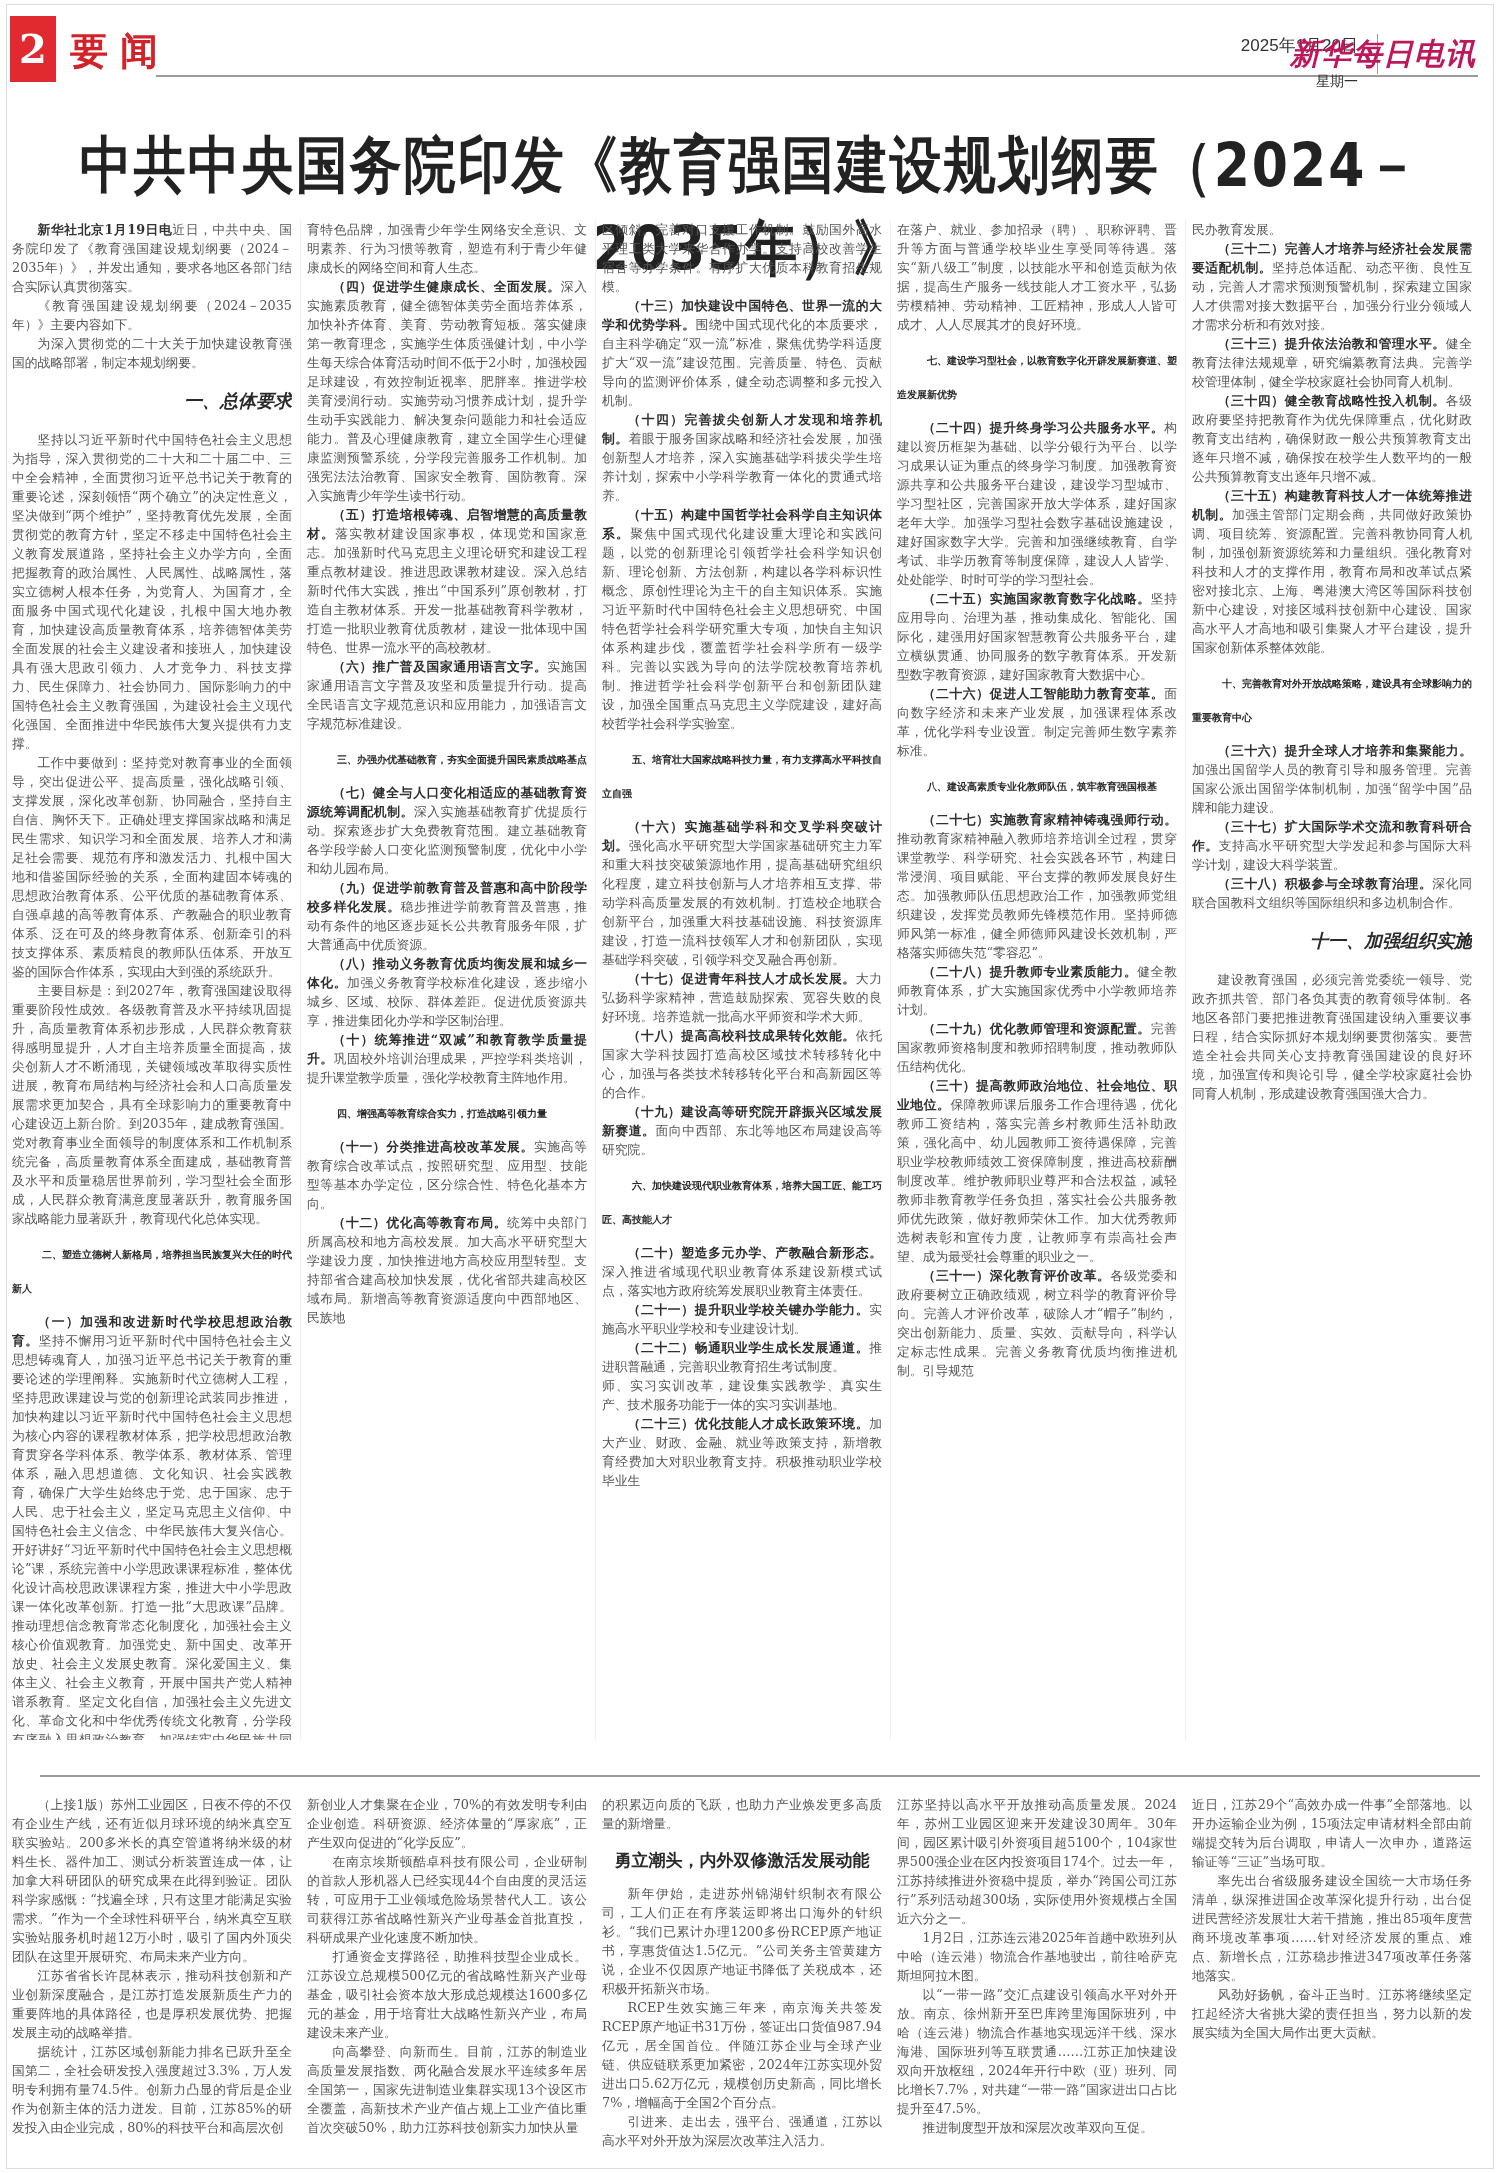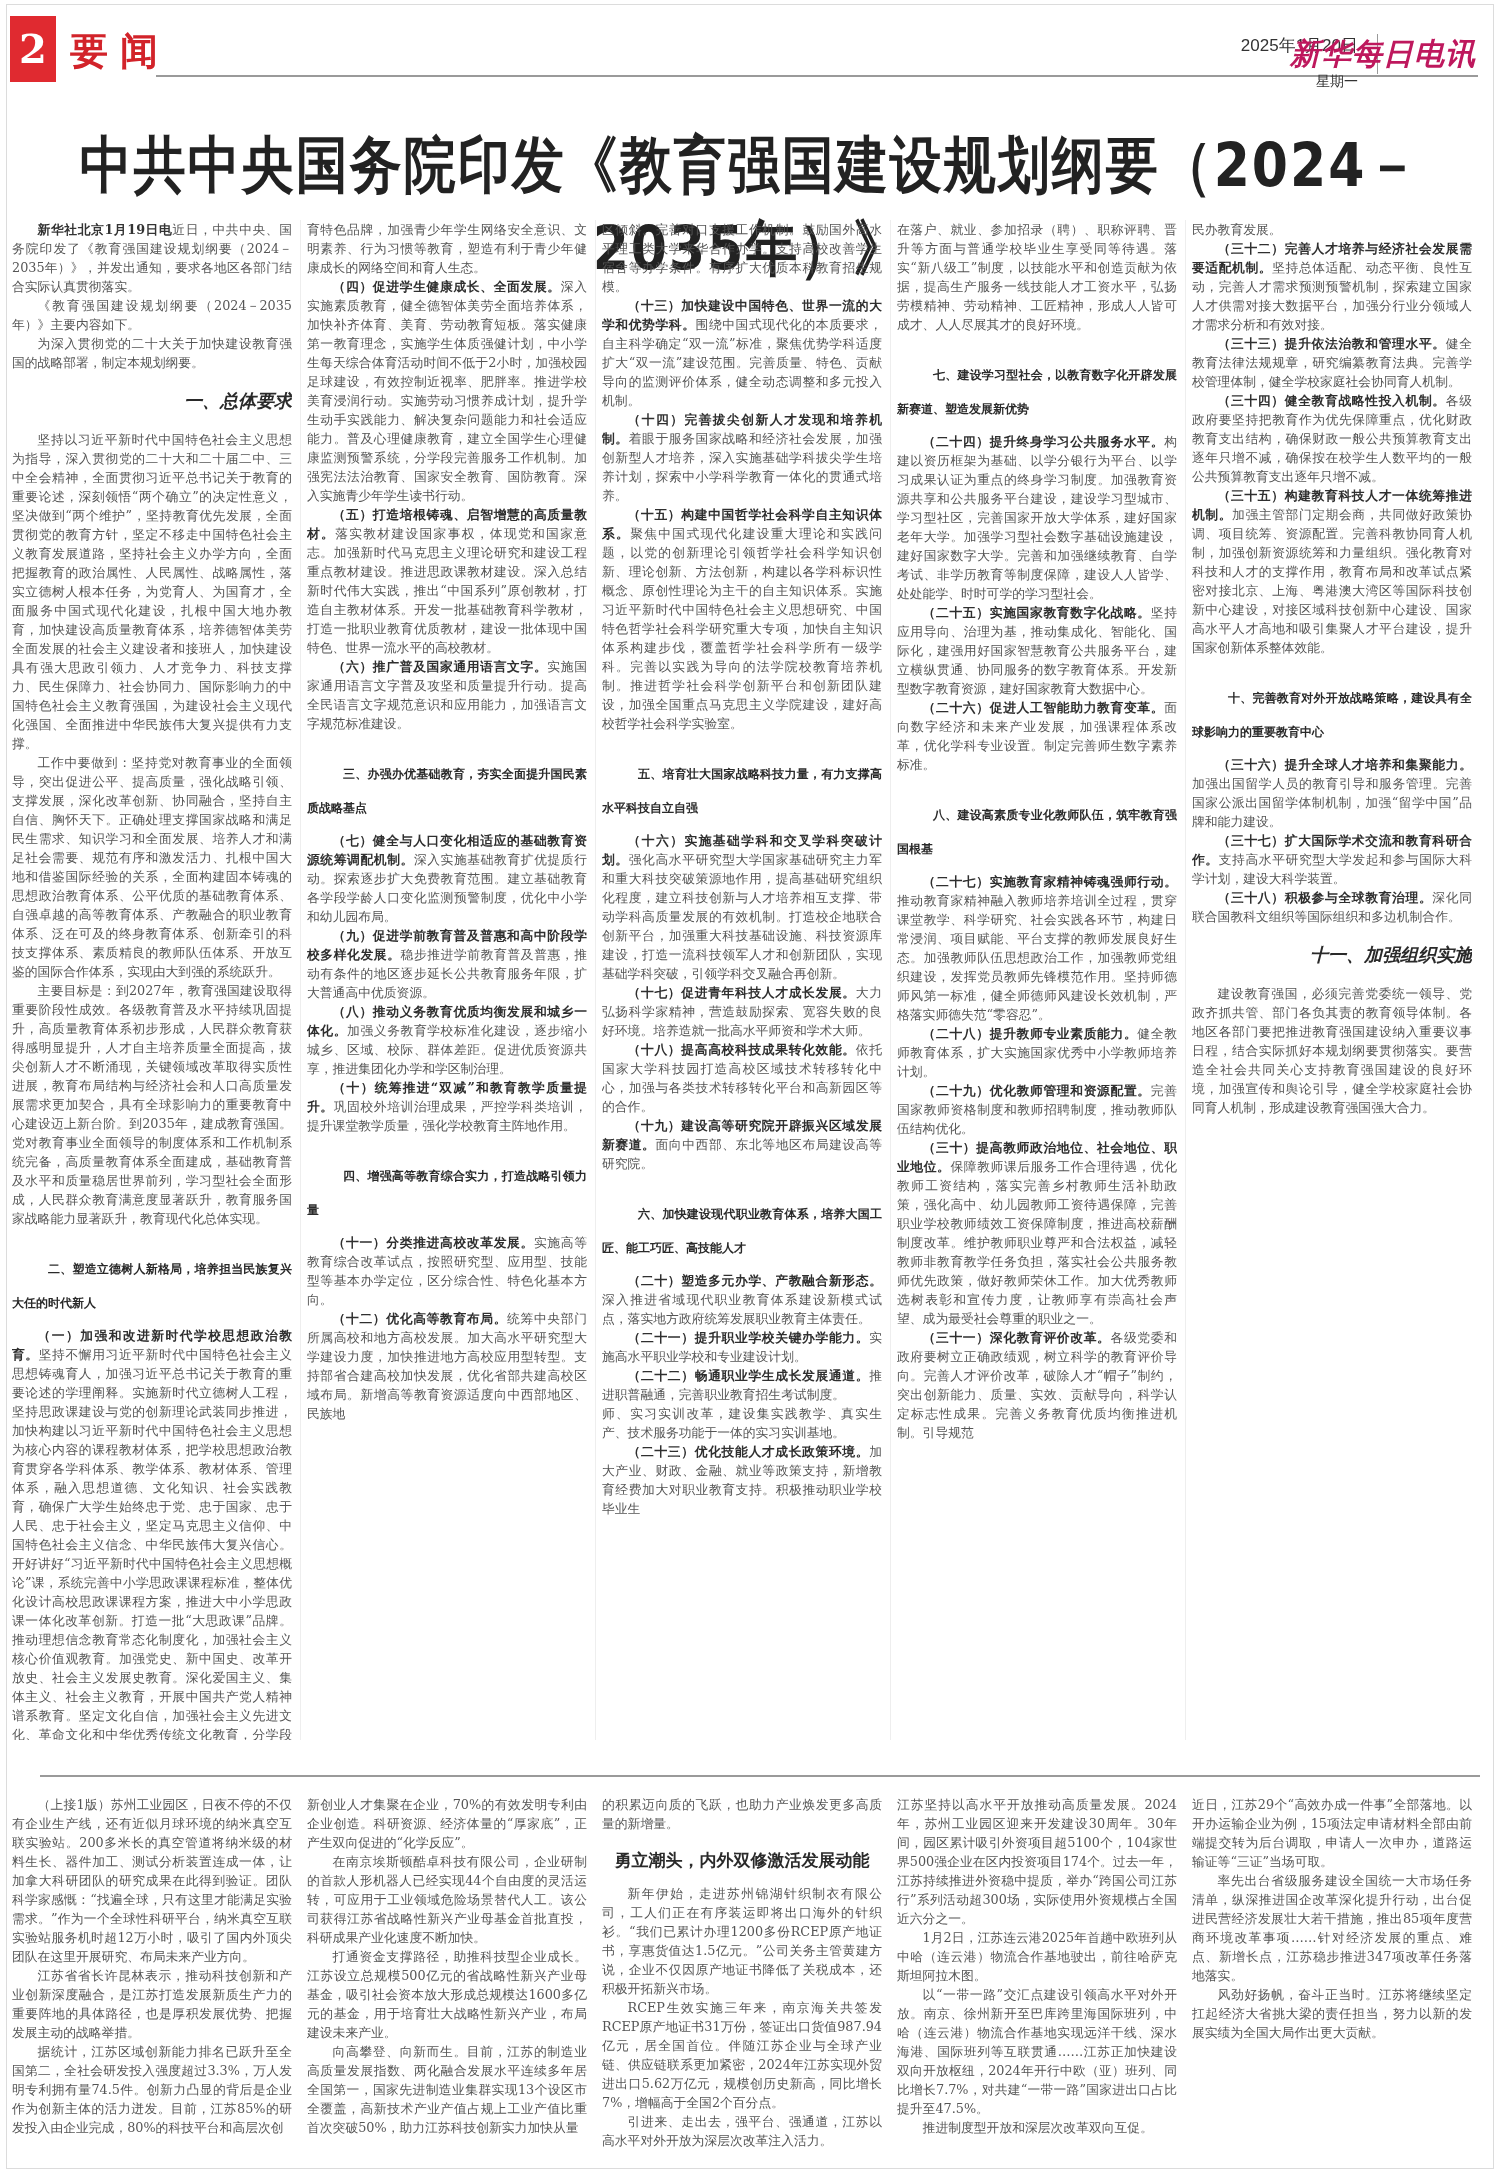--- a/index.html
+++ b/index.html
@@ -24,21 +24,21 @@
   .headline { position: absolute; left: 20px; top: 125px; width: 1460px; text-align: center; font-family: "DejaVu Sans", sans-serif;
     font-weight: bold; font-size: 52px; color: #222; letter-spacing: 2px; transform: scaleY(1.18); transform-origin: top; }
 
   
   .article { position: absolute; left: 12px; top: 220px; width: 1476px; height: 1520px; }
   .col { position: absolute; top: 0; width: 280px; height: 1520px; overflow: hidden; font-size: 12.8px; line-height: 19px;
     text-align: justify; color: #555; }
   .col p { text-indent: 2em; }
   .col .lead-in { font-weight: bold; color: #333; }
   .col .sub { font-weight: bold; color: #2f2f2f; }
-  .col h3 { font-family: "DejaVu Sans", sans-serif; font-weight: bold; font-size: 12px; line-height: 34px; color: #2a2a2a; margin: 24px 0 6px; text-indent: 3em; }
+  .col h3 { font-family: "DejaVu Sans", sans-serif; font-weight: bold; font-size: 10px; line-height: 34px; color: #2a2a2a; margin: 10px 0 6px; text-indent: 3em; }
   .col h3.center { text-align: right; text-indent: 0; font-size: 18px; margin: 12px 0; font-style: italic; }
   .c1 { left: 0; } .c2 { left: 295px; } .c3 { left: 590px; } .c4 { left: 885px; } .c5 { left: 1180px; }
   .col-sep { position: absolute; top: 0; height: 1520px; border-left: 1px solid #eeeeee; }
 
   .band-rule { position: absolute; left: 40px; top: 1775px; width: 1440px; border-top: 2px solid #9a9a9a; }
 
   
   .lower { position: absolute; left: 12px; top: 1795px; width: 1476px; height: 360px; }
   .lcol { position: absolute; top: 0; width: 280px; height: 360px; overflow: hidden; font-size: 12.8px; line-height: 19px; text-align: justify; color: #555; }
   .lcol p { text-indent: 2em; }

